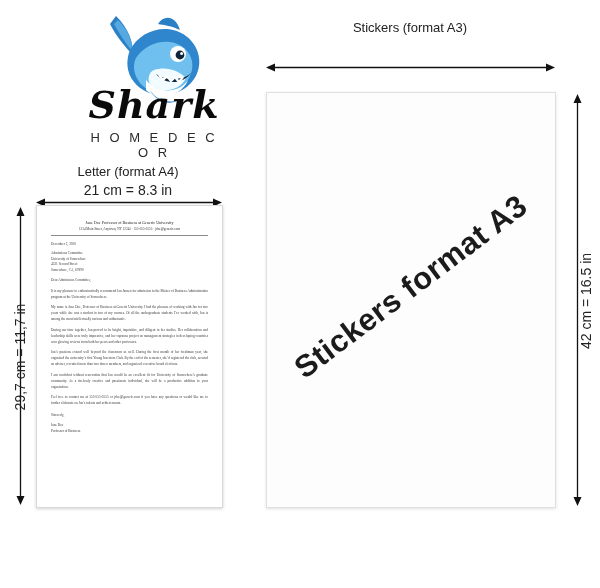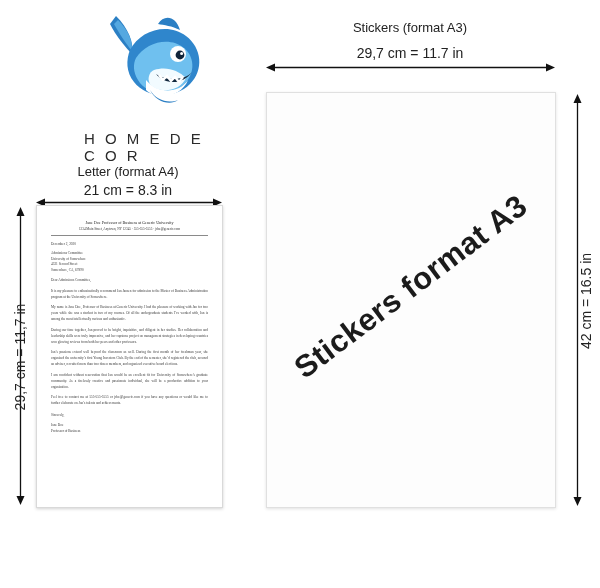--- a/index.html
+++ b/index.html
@@ -47,22 +47,22 @@
     font-weight: bold;
     color: #0a0a0a;
     letter-spacing: 1px;
     line-height: 1;
   }
   .logo-sub {
     position: absolute;
     left: 6px;
     top: 124px;
     width: 140px;
-    text-align: left;
-    font-size: 15px;
+    text-align: center;
+    font-size: 13px;
     letter-spacing: 3px;
     color: #2b2b2b;
   }
 
   
   .title {
     position: absolute;
     font-size: 13px;
     color: #222;
     text-align: center;
@@ -203,20 +203,21 @@
         <circle cx="76" cy="48" r="8" fill="#ffffff"></circle>
         <circle cx="78" cy="49" r="4.4" fill="#10243a"></circle>
         <circle cx="79.6" cy="47.4" r="1.5" fill="#ffffff"></circle>
 
         <path d="M54 68 C64 80, 82 78, 90 66 C84 74, 64 76, 54 68 Z" fill="#12293f"></path>
         <path d="M57 69 l4 5 l4 -4 l4 5 l4 -4 l4 5 l4 -5" fill="none" stroke="#ffffff" stroke-width="2.4"></path>
 
         <path d="M48 84 C54 96, 68 100, 76 94 C66 98, 54 94, 48 84 Z" fill="#2b7fc4"></path>
       </svg>
     </div>
+    <div class="logo-word">Shark</div>
     <div class="logo-sub">H O M E  D E C O R</div>
   </div>
 
   <div class="title" style="left:48px; top:164px; width:160px;">Letter (format A4)</div>
 
   <div class="dim" style="left:48px; top:182px; width:160px;">21 cm  =  8.3 in</div>
 
   <div class="arrow-h" style="left:36px; top:197px; width:186px;">
     <svg viewBox="0 0 186 11" width="186" height="11" xmlns="http://www.w3.org/2000/svg">
       <line x1="6" y1="5.5" x2="180" y2="5.5" stroke="#111" stroke-width="1.3"></line>
@@ -253,21 +254,20 @@
       <div class="l-para">I am confident without reservation that Jan would be an excellent fit for University of Somewhere’s graduate community. As a tirelessly creative and passionate individual, she will be a productive addition to your organization.</div>
       <div class="l-para">Feel free to contact me at 555-555-5555 or jdoe@generic.com if you have any questions or would like me to further elaborate on Jan’s talents and achievements.</div>
       <div class="l-sig">Sincerely,</div>
       <div class="l-sig" style="margin-top:4px;">Jane Doe</div>
       <div class="l-sig" style="margin-top:0;">Professor of Business</div>
     </div>
   </div>
 
   <div class="title" style="left:320px; top:20px; width:180px;">Stickers (format A3)</div>
 
-  <div class="dim" style="left:320px; top:45px; width:180px;">29,7 cm  =  11.7 in</div>
 
   <div class="arrow-h" style="left:266px; top:62px; width:289px;">
     <svg viewBox="0 0 289 11" width="289" height="11" xmlns="http://www.w3.org/2000/svg">
       <line x1="6" y1="5.5" x2="283" y2="5.5" stroke="#111" stroke-width="1.3"></line>
       <polygon points="0,5.5 9,1.5 9,9.5" fill="#111"></polygon>
       <polygon points="289,5.5 280,1.5 280,9.5" fill="#111"></polygon>
     </svg>
   </div>
 
   <div class="arrow-v" style="left:572px; top:94px; height:412px;">

